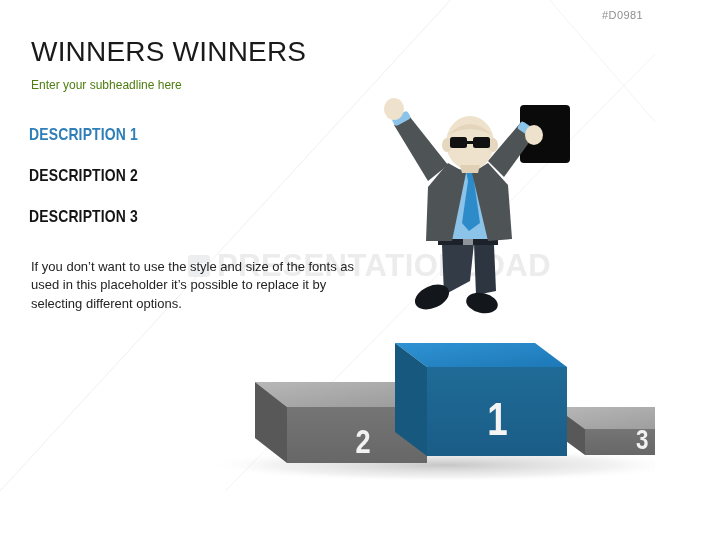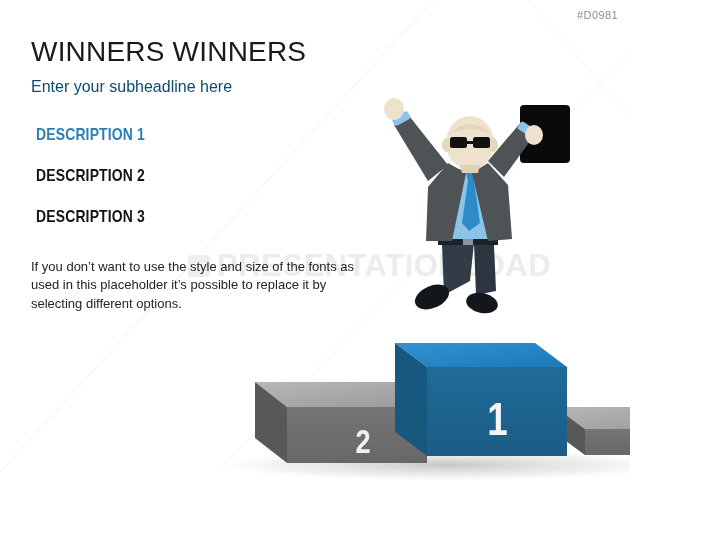--- a/index.html
+++ b/index.html
@@ -9,20 +9,21 @@
   }
   body {
     font-family: "Liberation Sans", sans-serif;
   }
   #slide {
     position: relative;
     width: 630px;
     height: 545px;
     background: #ffffff;
     overflow: hidden;
+    padding-left: 25px;
   }
 
   
   .bg-lines {
     position: absolute;
     inset: 0;
     pointer-events: none;
     z-index: 1;
   }
 
@@ -45,30 +46,30 @@
     font-size: 28px;
     font-weight: 400;
     color: #1a1a1a;
     letter-spacing: 0.2px;
     z-index: 5;
   }
   .subtitle {
     position: absolute;
     left: 31px;
     top: 78px;
-    font-size: 16px;
+    font-size: 12px;
     font-weight: 400;
-    color: #0c4a6e;
+    color: #4d7c0f;
     z-index: 5;
   }
 
   
   .desc-list {
     position: absolute;
-    left: 36px;
+    left: 29px;
     top: 125px;
     z-index: 5;
   }
   .desc-item {
     font-family: "Liberation Sans Narrow", "Liberation Sans", sans-serif;
     font-size: 17px;
     font-weight: bold;
     letter-spacing: 0.2px;
     margin-bottom: 21px;
     transform: scaleX(0.82);

